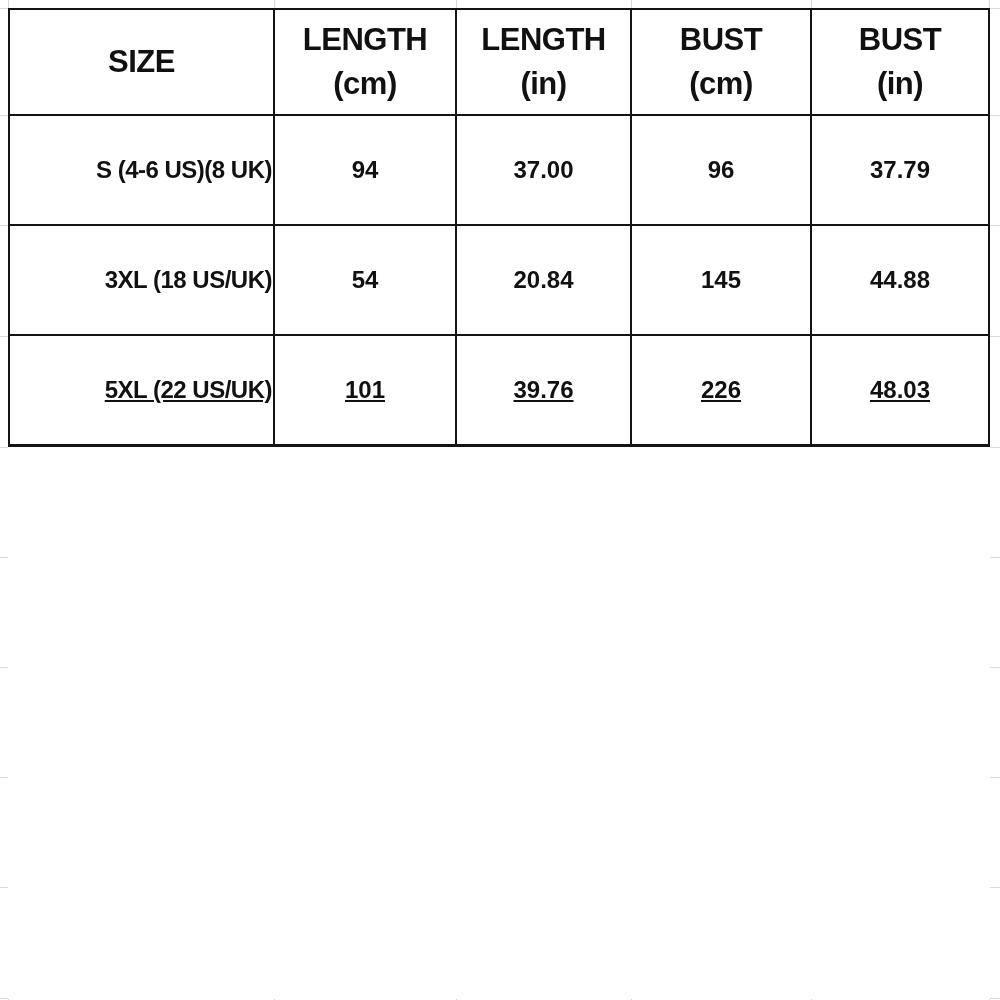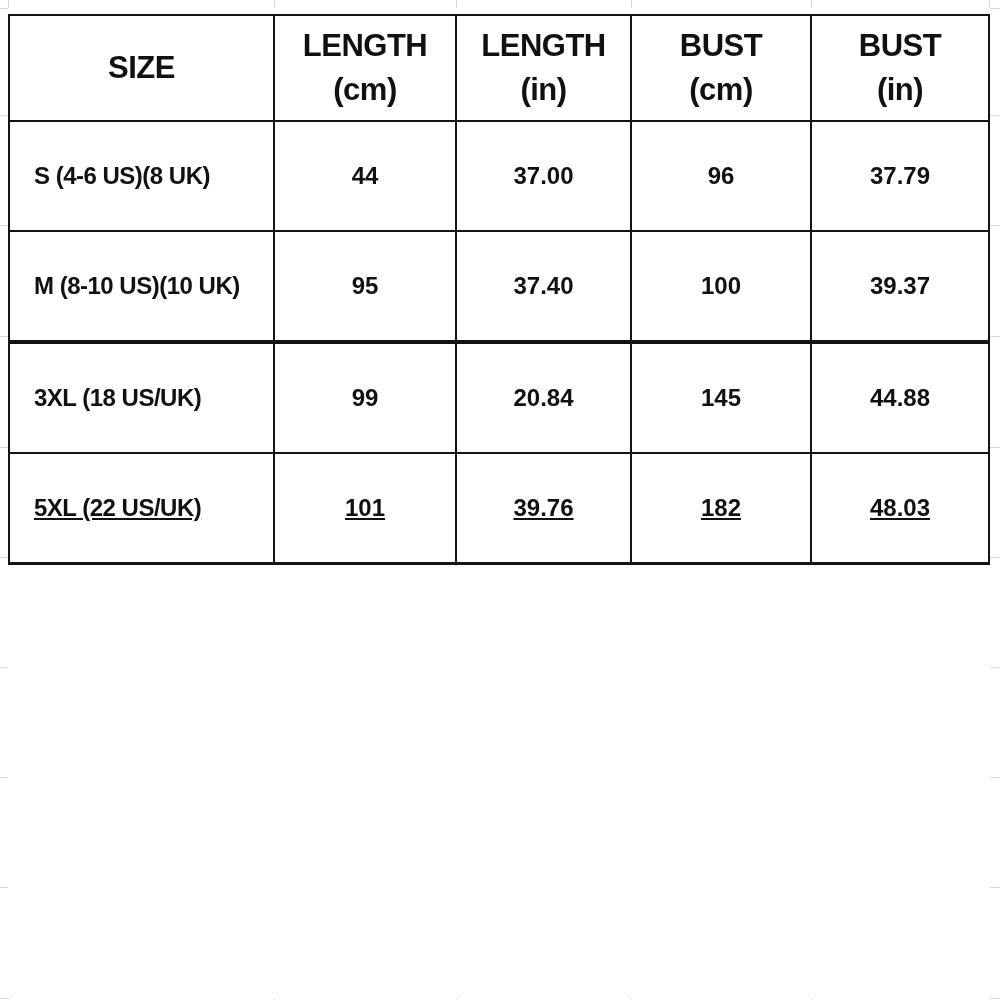--- a/index.html
+++ b/index.html
@@ -16,21 +16,20 @@
     overflow: hidden;
   }
   table.size-chart {
     position: absolute;
     left: 8px;
     top: 8px;
     width: 980px;
     border-collapse: collapse;
     table-layout: fixed;
     background: #ec4899;
-    margin-top: 6px;
   }
   table.size-chart th,
   table.size-chart td {
     border: 2px solid #141414;
     color: #111111;
     font-weight: bold;
     background: #ffffff;
     overflow: hidden;
   }
   table.size-chart th {
@@ -44,21 +43,21 @@
   table.size-chart th .hline {
     display: block;
     line-height: 44px;
   }
   table.size-chart td {
     height: 106px;
     vertical-align: middle;
     font-size: 24px;
   }
   td.size-cell {
-    text-align: left;
+    text-align: right;
     padding-left: 24px;
     font-size: 26px;
     letter-spacing: -0.5px;
     white-space: nowrap;
   }
   td.num-cell {
     text-align: center;
     padding: 0;
   }
   
@@ -102,44 +101,37 @@
         </th>
         <th>
           <span class="hline">BUST</span>
             <span class="hline">(in)</span>
         </th>
       </tr>
     </thead>
     <tbody>
       <tr>
         <td class="size-cell">S (4-6 US)(8 UK)</td>
-        <td class="num-cell">44</td>
+        <td class="num-cell">94</td>
         <td class="num-cell">37.00</td>
         <td class="num-cell">96</td>
         <td class="num-cell">37.79</td>
       </tr>
-      <tr class="thick-bottom">
-        <td class="size-cell">M (8-10 US)(10 UK)</td>
-        <td class="num-cell">95</td>
-        <td class="num-cell">37.40</td>
-        <td class="num-cell">100</td>
-        <td class="num-cell">39.37</td>
-      </tr>
       <tr>
         <td class="size-cell">3XL (18 US/UK)</td>
-        <td class="num-cell">99</td>
+        <td class="num-cell">54</td>
         <td class="num-cell">20.84</td>
         <td class="num-cell">145</td>
         <td class="num-cell">44.88</td>
       </tr>
       <tr>
         <td class="size-cell">5XL (22 US/UK)</td>
         <td class="num-cell">101</td>
         <td class="num-cell">39.76</td>
-        <td class="num-cell">182</td>
+        <td class="num-cell">226</td>
         <td class="num-cell">48.03</td>
       </tr>
     </tbody>
   </table>
 <div class="stub" style="left: 8px; top: 0px; width: 1px; height: 8px; background: rgb(217, 217, 217);"></div>
     <div class="stub" style="left: 8px; top: 999px; width: 1px; height: 1px; background: rgb(217, 217, 217);"></div>
     <div class="stub" style="left: 274px; top: 0px; width: 1px; height: 8px; background: rgb(217, 217, 217);"></div>
     <div class="stub" style="left: 274px; top: 999px; width: 1px; height: 1px; background: rgb(217, 217, 217);"></div>
     <div class="stub" style="left: 456px; top: 0px; width: 1px; height: 8px; background: rgb(217, 217, 217);"></div>
     <div class="stub" style="left: 456px; top: 999px; width: 1px; height: 1px; background: rgb(217, 217, 217);"></div>

